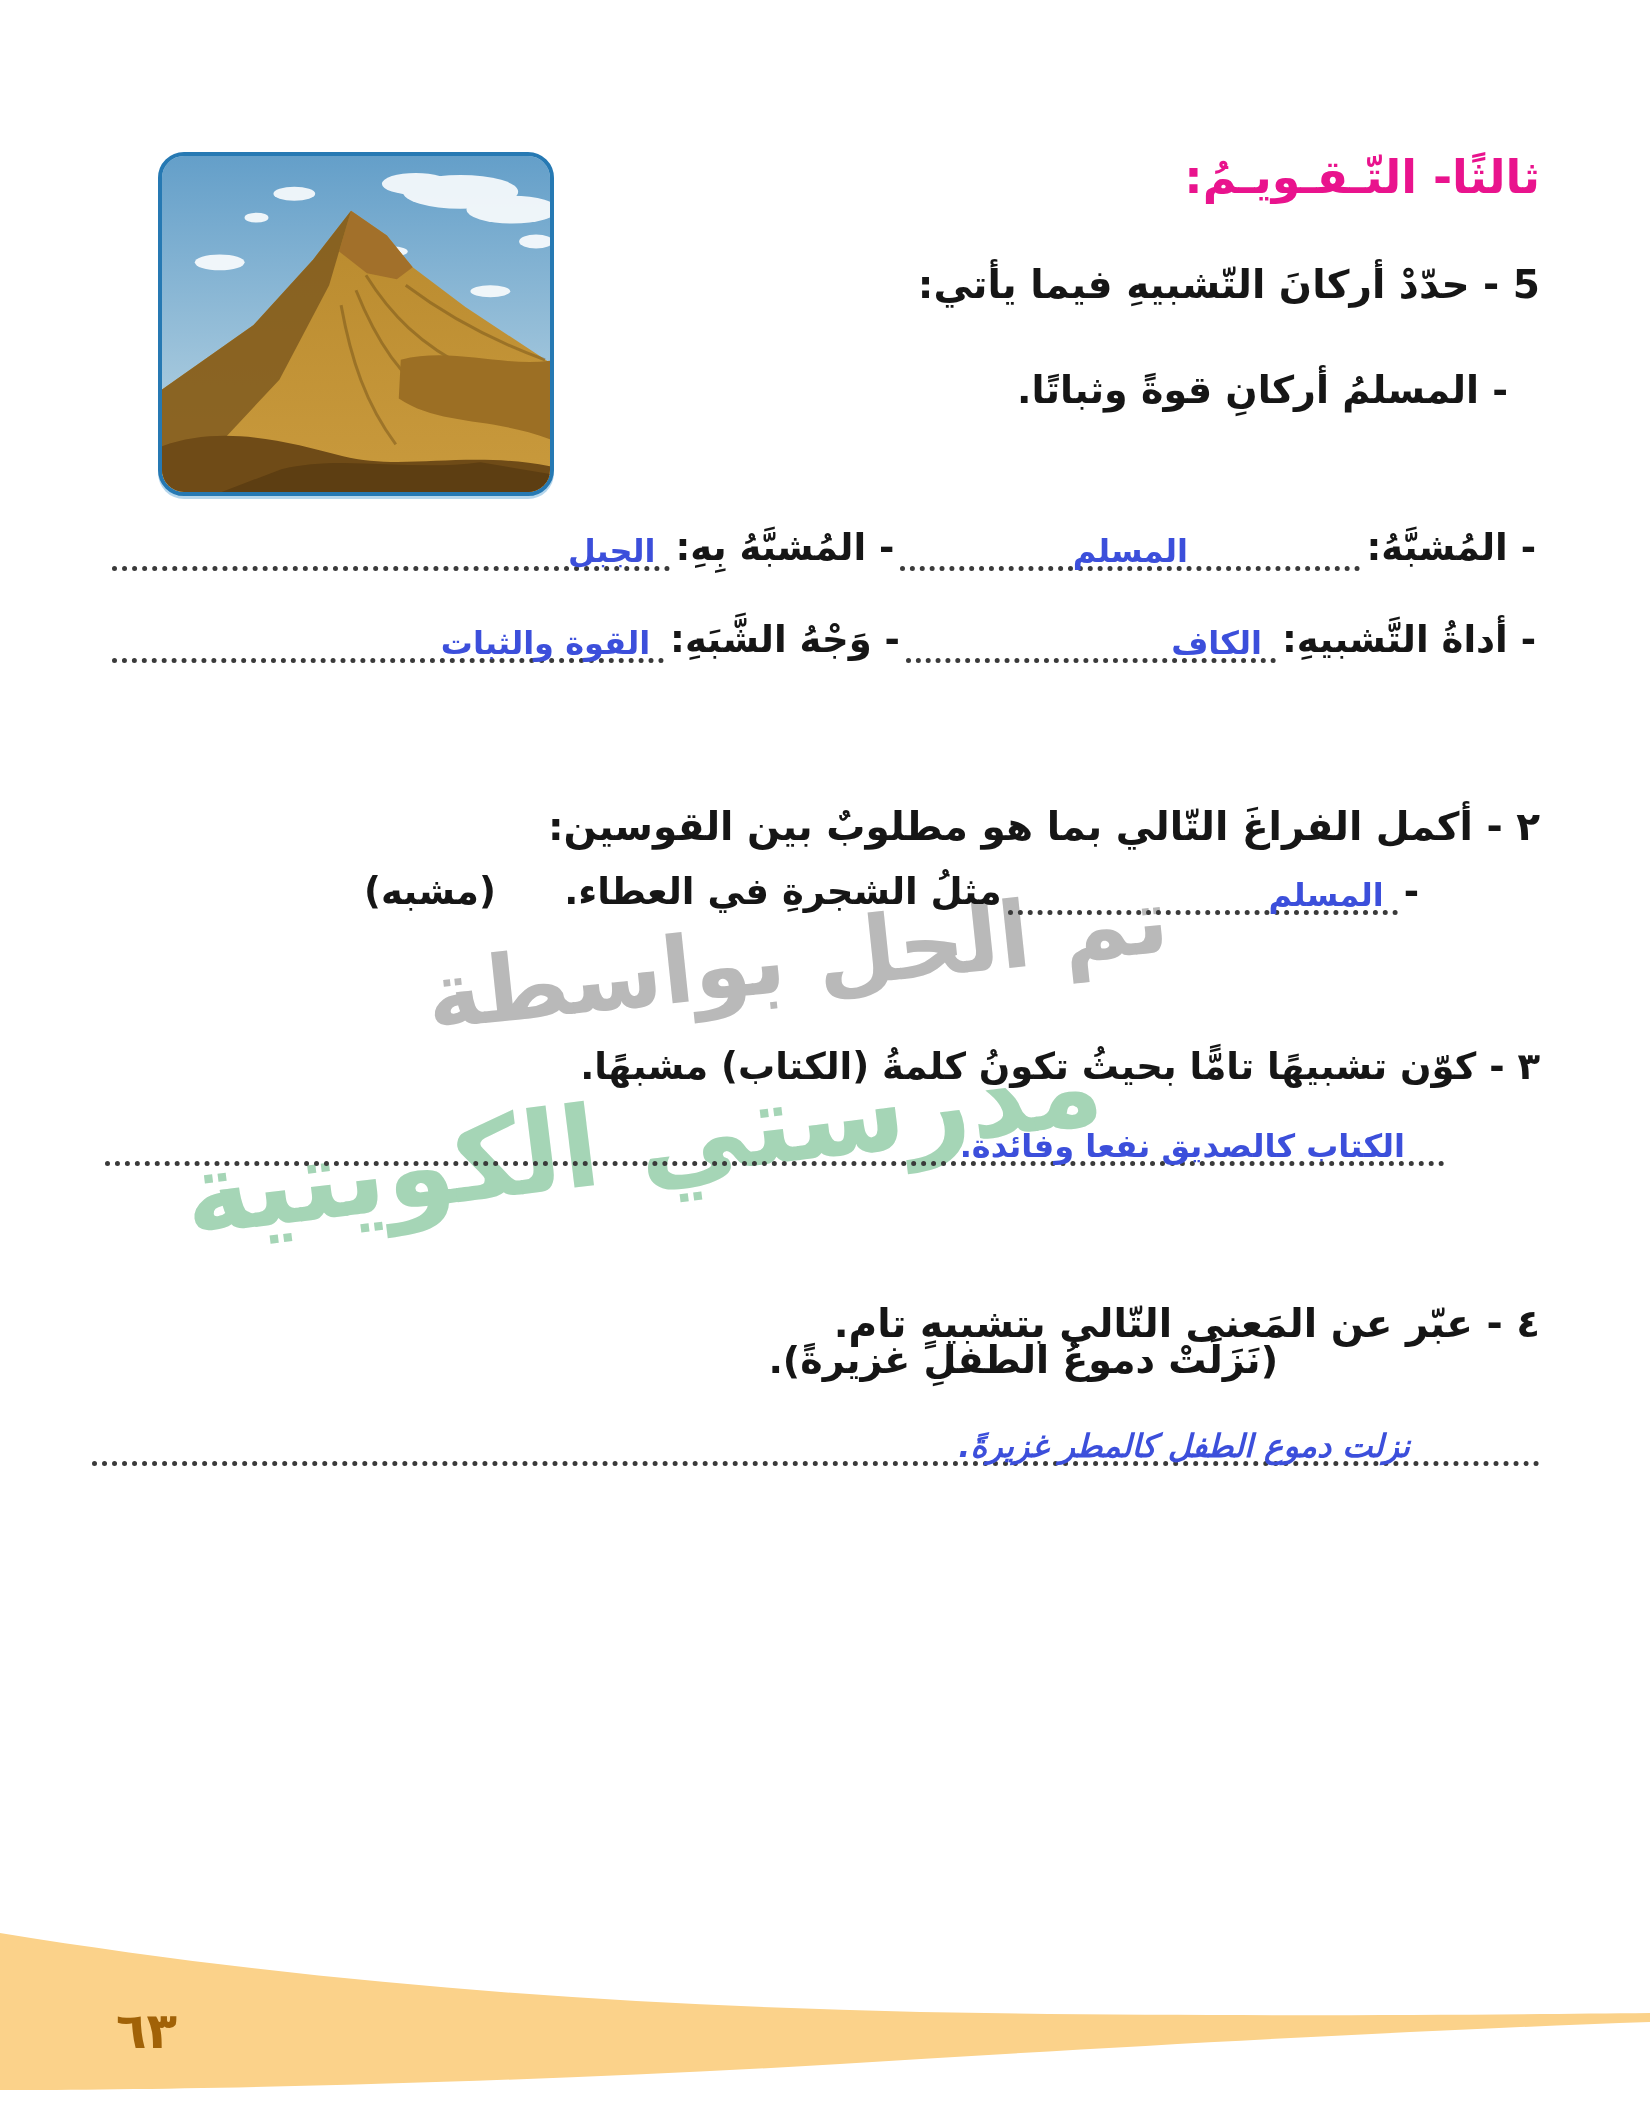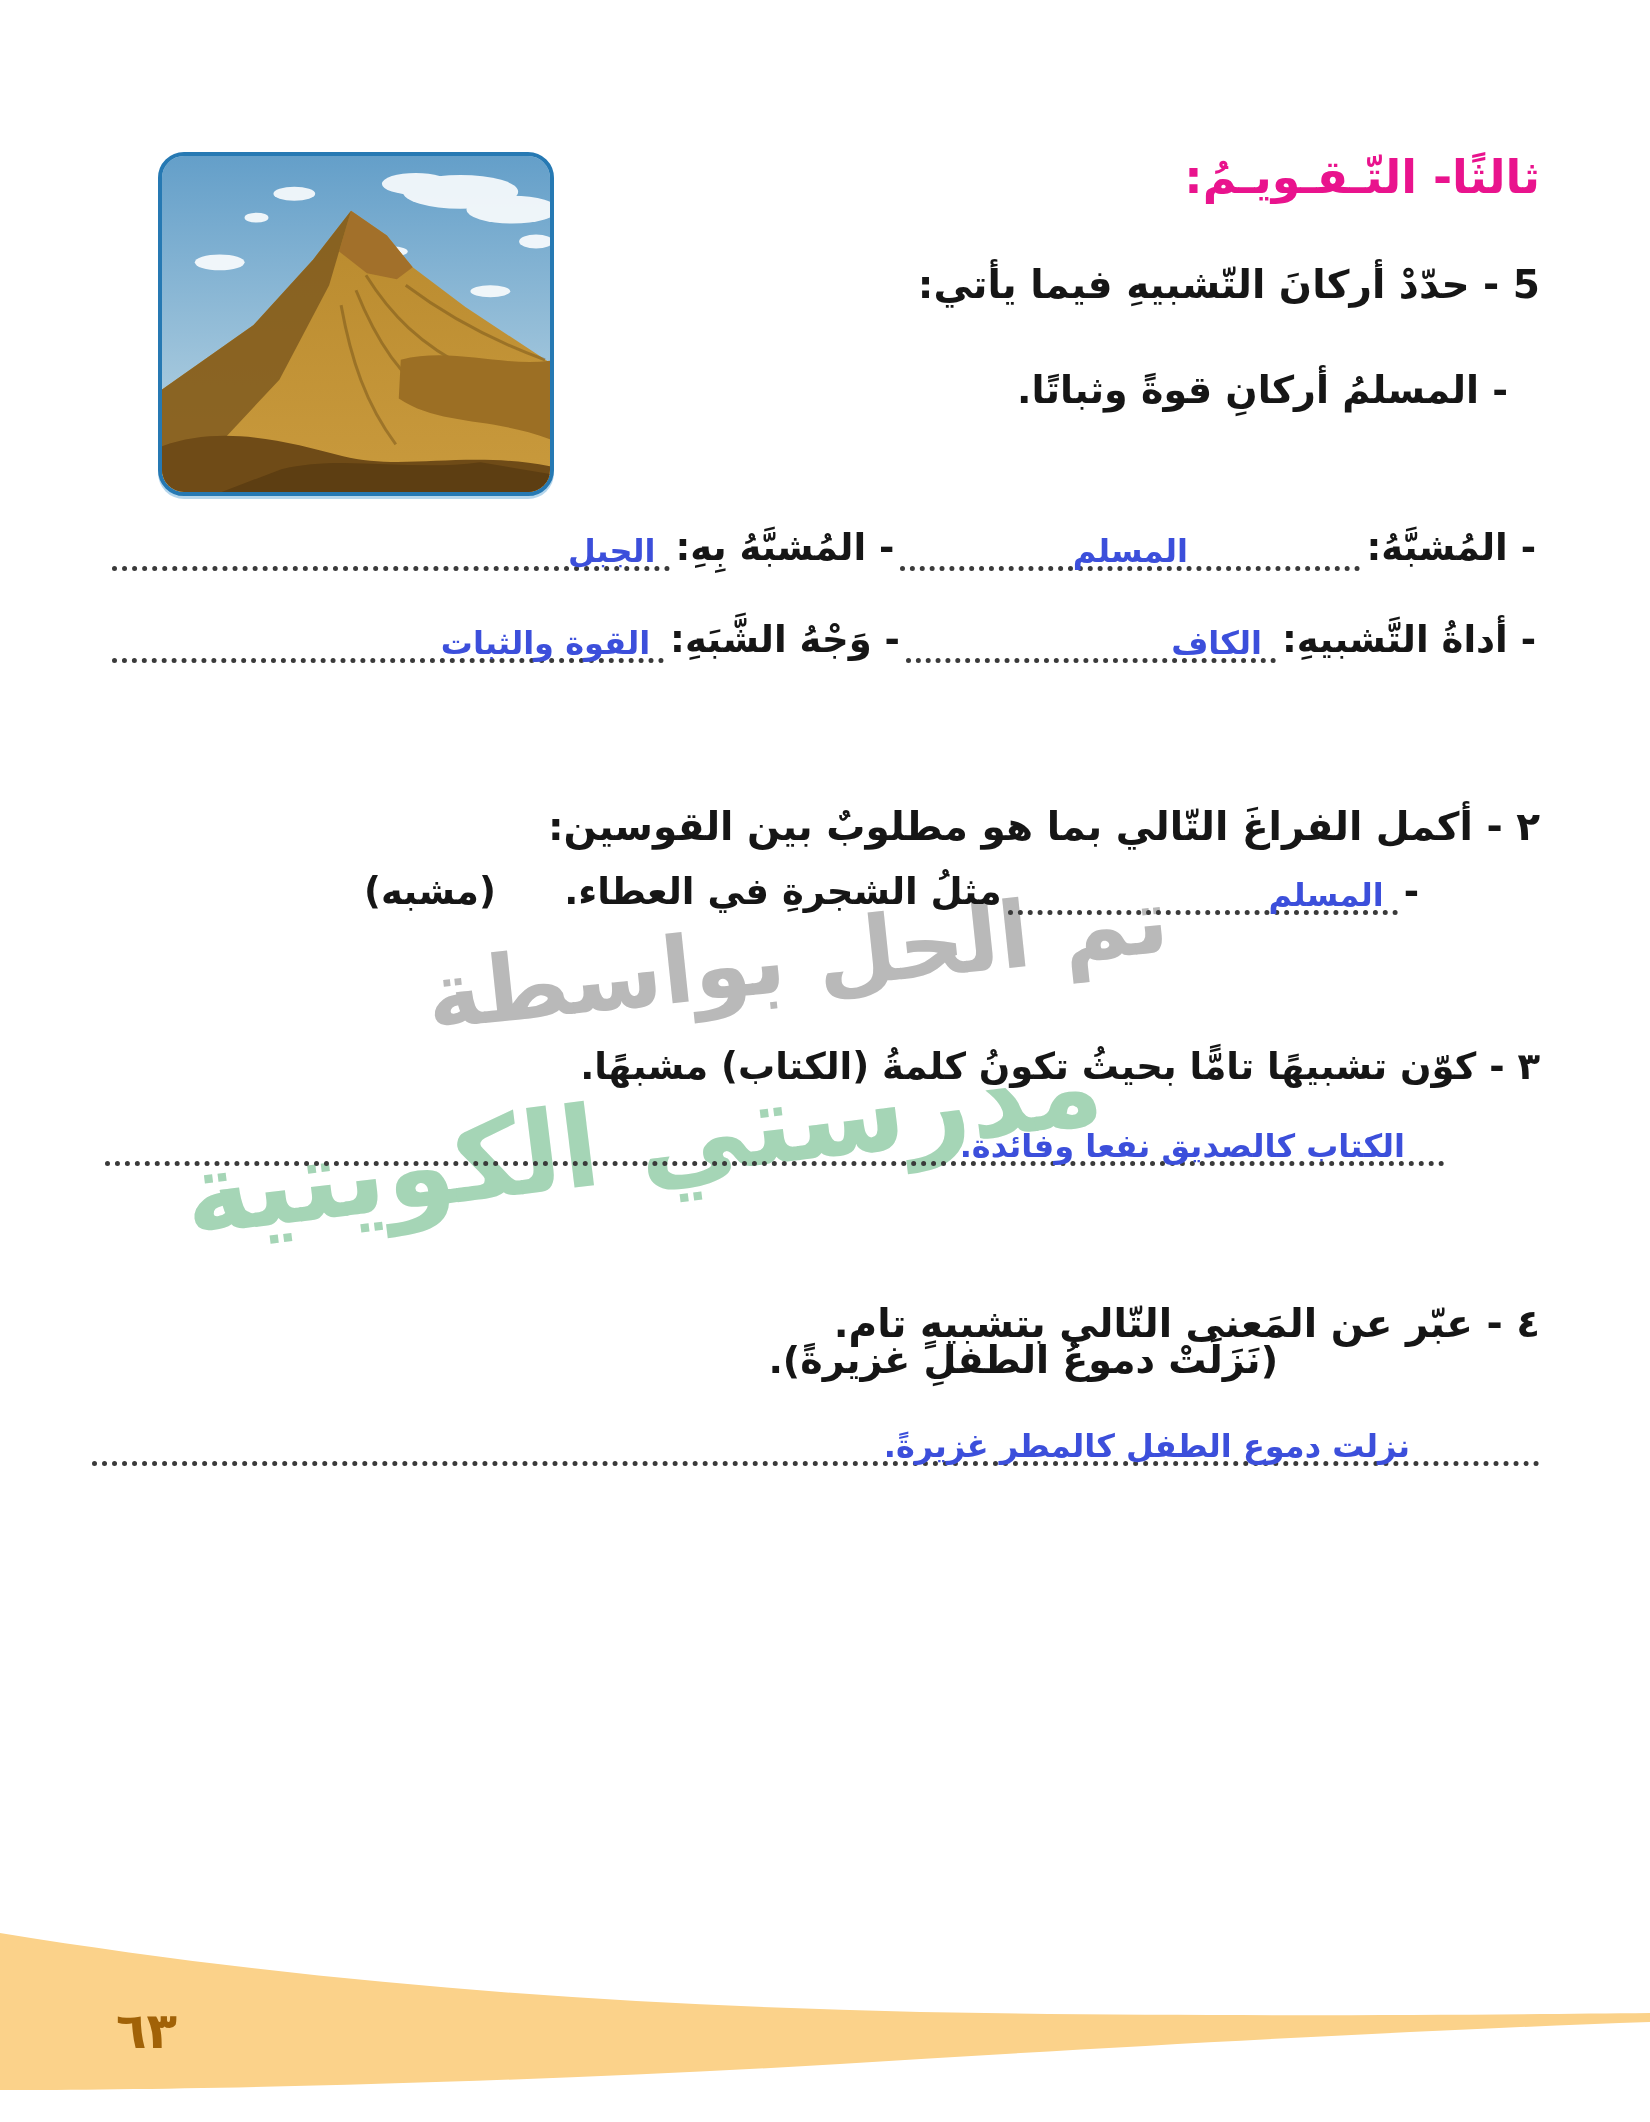--- a/index.html
+++ b/index.html
@@ -39,21 +39,21 @@
   .photo svg{display:block;width:100%;height:100%;}
   
   .row{
     position:absolute;display:flex;align-items:flex-end;
     direction:rtl;
   }
   #row1{top:505px;right:108px;left:112px;height:66px;}
   #row2{top:597px;right:108px;left:112px;height:66px;}
   #row-q2{top:845px;right:225px;left:358px;height:70px;}
   #row-q3{top:1100px;right:205px;left:105px;height:66px;}
-  #row-q4{top:1400px;right:110px;left:92px;height:66px;}
+  #row-q4{top:1400px;right:110px;left:92px;height:66px;font-style:italic;}
   .lbl{
     font-size:37px;font-weight:bold;color:#161616;
     white-space:nowrap;padding:0 6px 2px 6px;
   }
   .blank{
     position:relative;
     border-bottom:5px dotted #3a3a3a;
     height:100%;
   }
   .blank.grow{flex:1 1 auto;}

